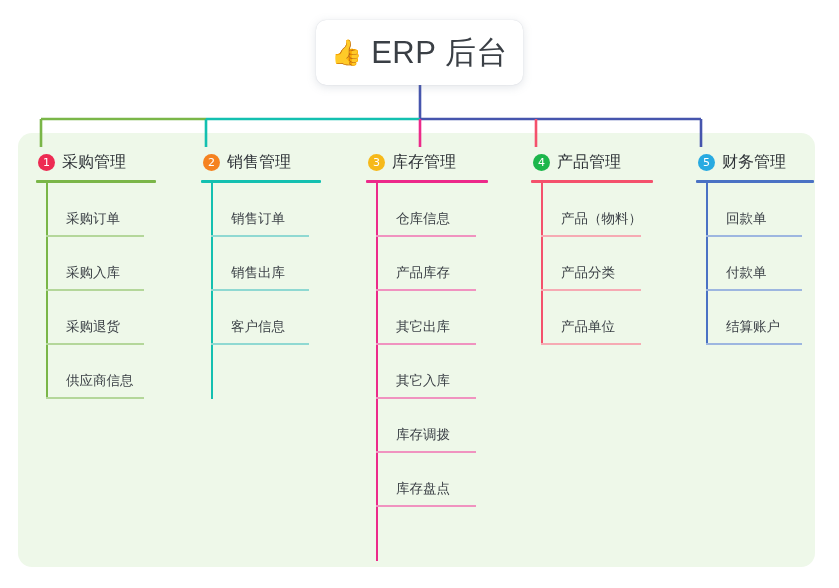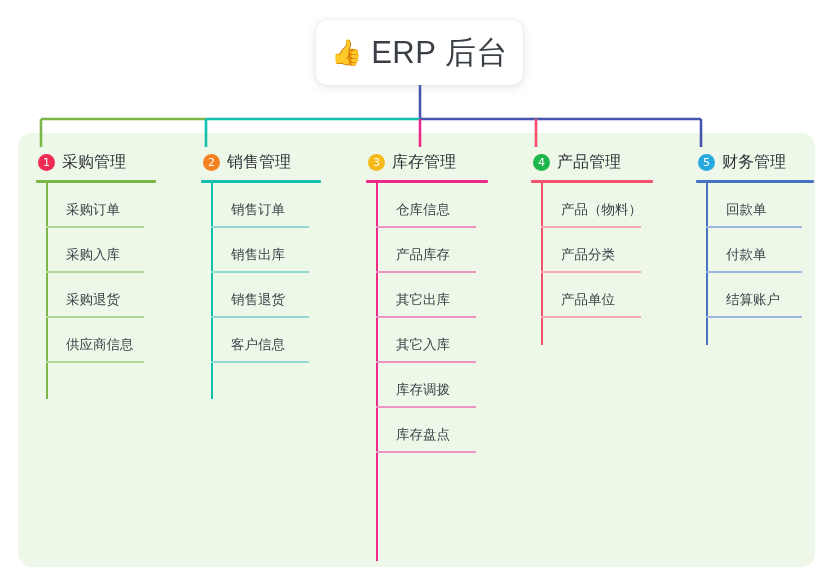--- a/index.html
+++ b/index.html
@@ -105,21 +105,21 @@
     padding-left: 0;
   }
   .spine {
     position: absolute;
     left: 0;
     top: 0;
     width: 2px;
   }
   .leaf {
     position: relative;
-    height: 45px;
+    height: 54px;
     box-sizing: border-box;
   }
   .leaf-label {
     position: absolute;
     left: 20px;
     bottom: 9px;
     font-size: 13.5px;
     color: #3a3f45;
     white-space: nowrap;
   }
@@ -189,24 +189,20 @@
         <div class="spine" style="background: rgb(19, 192, 176); height: 216px;"></div>
         <div class="leaf">
           <span class="leaf-label">销售订单</span>
           <div class="leaf-rule" style="background: rgb(143, 217, 210); width: 98px;"></div>
         </div>
         <div class="leaf">
           <span class="leaf-label">销售出库</span>
           <div class="leaf-rule" style="background: rgb(143, 217, 210); width: 98px;"></div>
         </div>
         <div class="leaf">
-          <span class="leaf-label">销售退货</span>
-          <div class="leaf-rule" style="background: rgb(143, 217, 210); width: 98px;"></div>
-        </div>
-        <div class="leaf">
           <span class="leaf-label">客户信息</span>
           <div class="leaf-rule" style="background: rgb(143, 217, 210); width: 98px;"></div>
         </div>
       </div>
     </div>
     <div class="column" style="left: 366px; top: 147px;">
       <div class="col-head">
         <span class="badge" style="background: rgb(246, 185, 26);">3</span>
         <span class="col-title">库存管理</span>
       </div>

